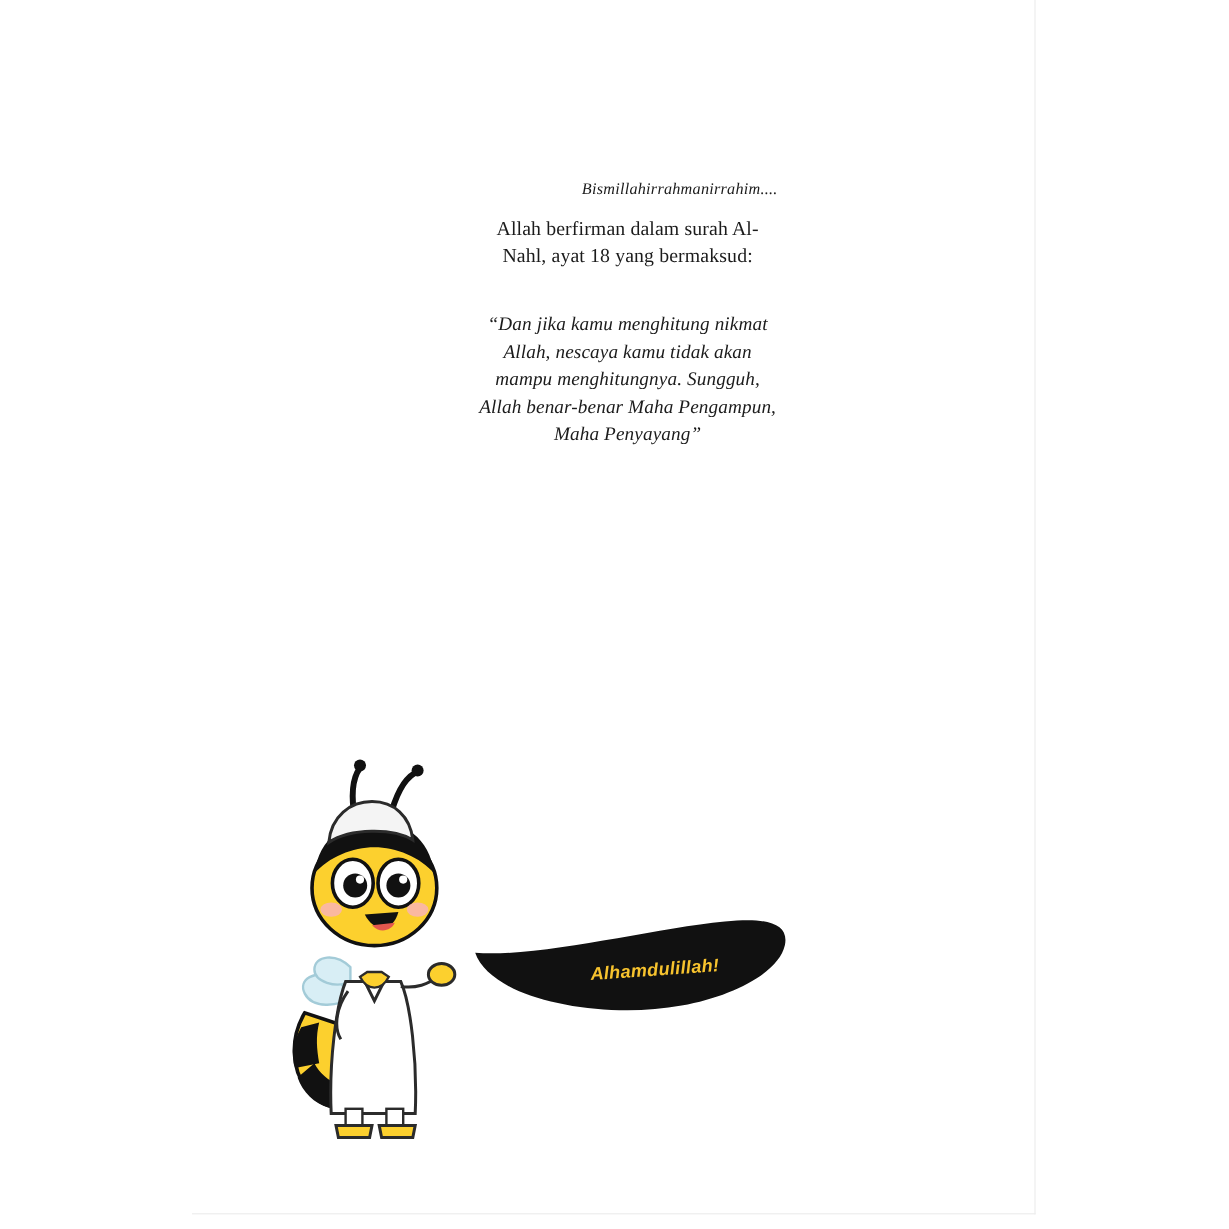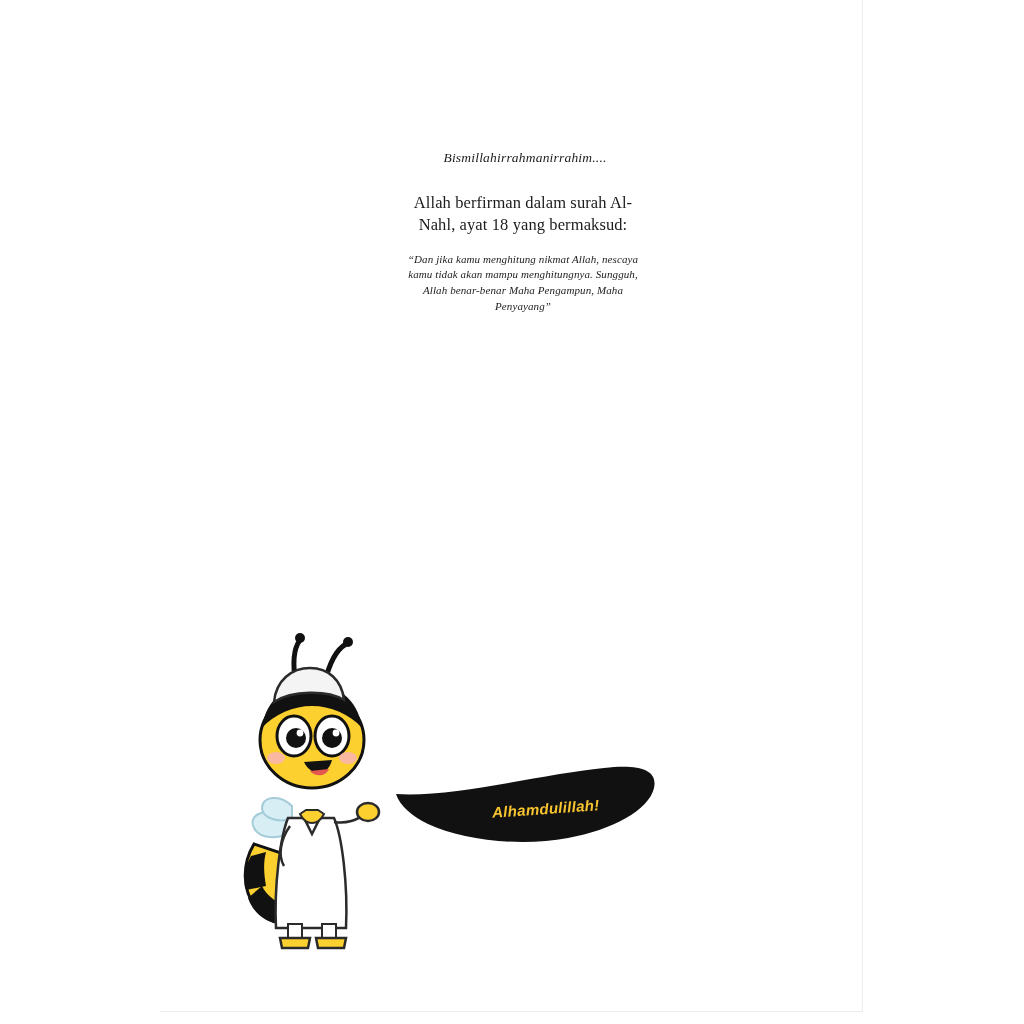--- a/index.html
+++ b/index.html
@@ -53,33 +53,33 @@
   }
   .para {
     margin: 0 0 22px 0;
     font-size: 16.5px;
     line-height: 1.32;
     letter-spacing: .1px;
   }
   .bismillah {
     font-style: italic;
     font-size: 13.5px;
-    text-align: center;
-    margin: 0 0 26px 4px;
+    text-align: right;
+    margin: 0 0 14px 4px;
     letter-spacing: .2px;
   }
   .quote {
     font-style: italic;
-    font-size: 11px;
+    font-size: 16px;
     line-height: 1.45;
     margin-top: 4px;
   }
   .p-intro { margin-bottom: 26px; }
   .p-body  { margin-bottom: 26px; }
-  .p-ayat  { margin-bottom: 16px; }
+  .p-ayat  { margin-bottom: 35px; }
 
   
   #speech {
     position: absolute;
     left: 392px;
     top: 762px;
     width: 268px;
     height: 86px;
   }
   #speech svg { display: block; }

